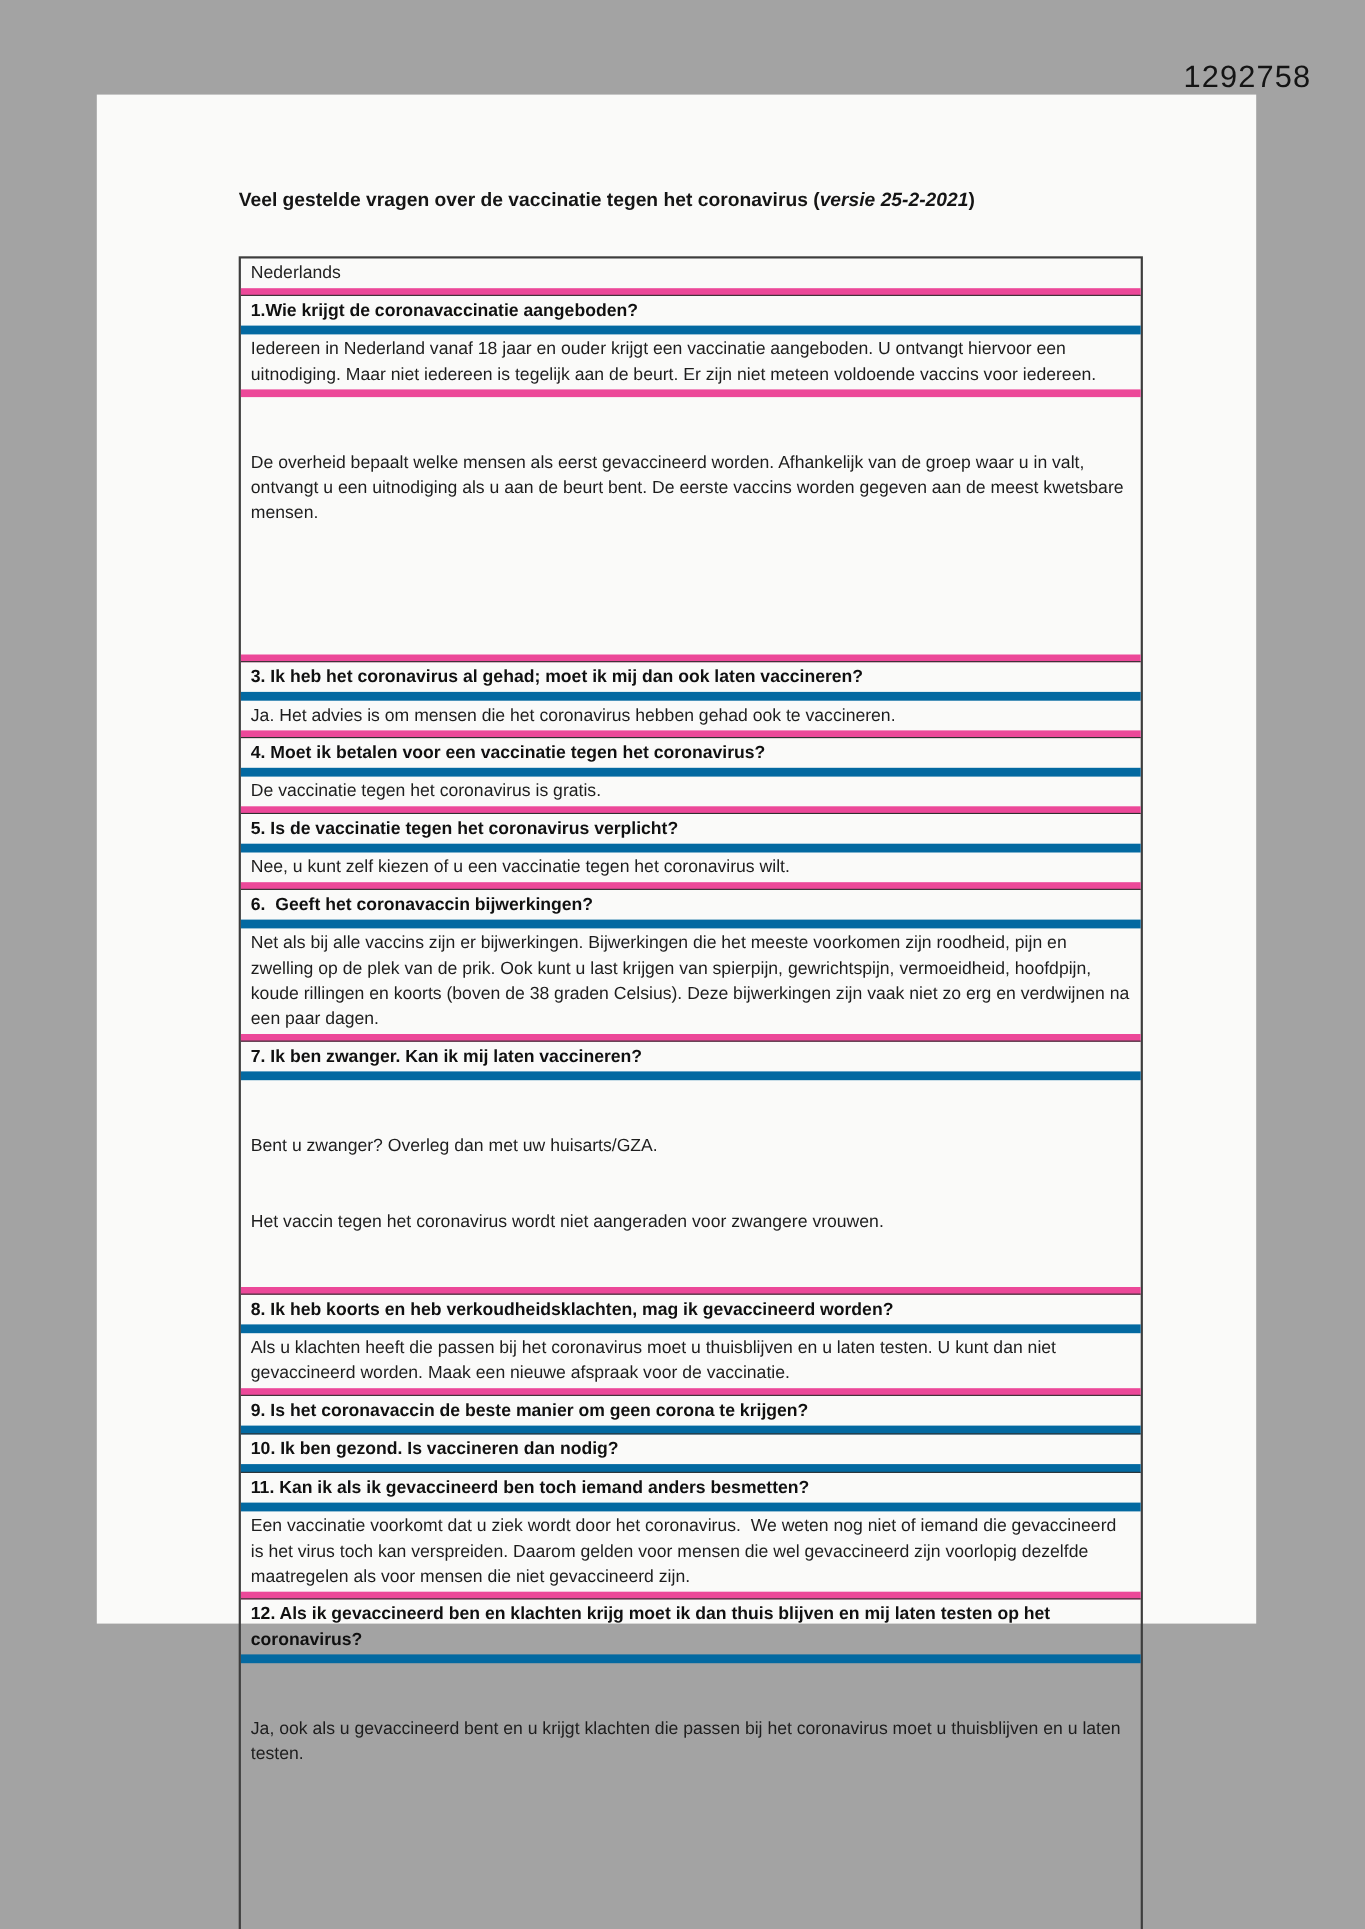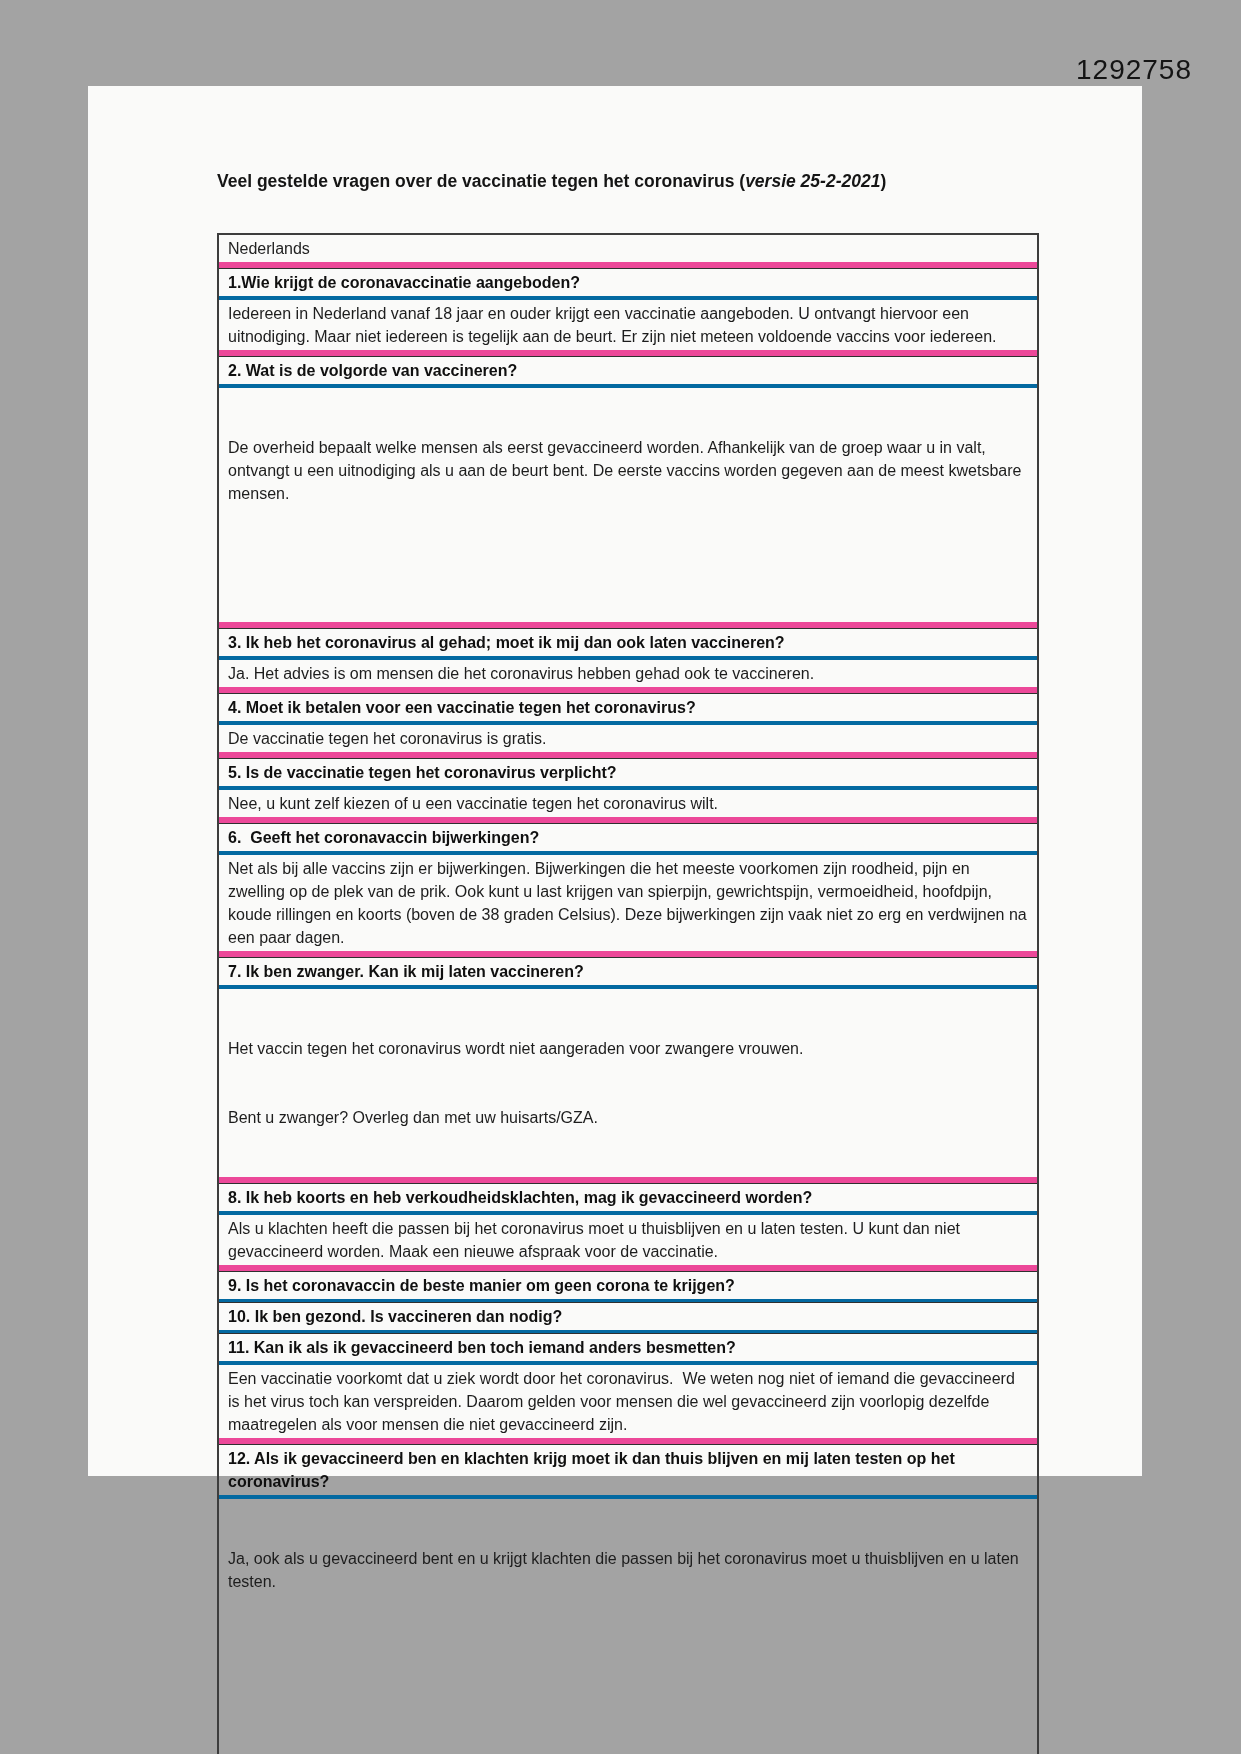--- a/index.html
+++ b/index.html
@@ -43,21 +43,21 @@
     font-size: 16px; line-height: 23px;
     border-bottom: 7px solid #ec4899;
     white-space: pre-wrap;
     color: #1d1d1d;
   }
   .row:last-child { border-bottom: none; }
   .row.question {
     font-weight: bold;
     color: #101010;
     border-top: 1px solid #2f2f2f;
-    border-bottom: 4px solid #0369a1;
+    border-bottom: 8px solid #0369a1;
     margin-top: -1px;
   }
   .row.language { color: #222222; }
   .blank-line { height: 23px; }
   .row.answer-last { padding-bottom: 34px; }
   .para { white-space: pre-wrap; }
 </style>
 </head>
 <body>
 
@@ -68,42 +68,41 @@
   <div class="page-number">1292758</div>
 
   <div class="doc-title"><span>Veel gestelde vragen over de vaccinatie tegen het coronavirus (</span><span class="version-italic">versie 25-2-2021</span><span>)</span></div>
 
   <div class="faq-table">
     <div class="row language">Nederlands</div>
 
     <div class="row question">1.Wie krijgt de coronavaccinatie aangeboden?</div>
     <div class="row answer">Iedereen in Nederland vanaf 18 jaar en ouder krijgt een vaccinatie aangeboden. U ontvangt hiervoor een uitnodiging. Maar niet iedereen is tegelijk aan de beurt. Er zijn niet meteen voldoende vaccins voor iedereen.</div>
 
-    <div class="row question">2. Wat is de volgorde van vaccineren?</div>
     <div class="row answer">
       <div class="para">De overheid bepaalt welke mensen als eerst gevaccineerd worden. Afhankelijk van de groep waar u in valt, ontvangt u een uitnodiging als u aan de beurt bent. De eerste vaccins worden gegeven aan de meest kwetsbare mensen.</div>
       <div class="blank-line"></div>
     </div>
 
     <div class="row question">3. Ik heb het coronavirus al gehad; moet ik mij dan ook laten vaccineren?</div>
     <div class="row answer">Ja. Het advies is om mensen die het coronavirus hebben gehad ook te vaccineren.</div>
 
     <div class="row question">4. Moet ik betalen voor een vaccinatie tegen het coronavirus?</div>
     <div class="row answer">De vaccinatie tegen het coronavirus is gratis.</div>
 
     <div class="row question">5. Is de vaccinatie tegen het coronavirus verplicht?</div>
     <div class="row answer">Nee, u kunt zelf kiezen of u een vaccinatie tegen het coronavirus wilt.</div>
 
     <div class="row question">6.  Geeft het coronavaccin bijwerkingen?</div>
     <div class="row answer">Net als bij alle vaccins zijn er bijwerkingen. Bijwerkingen die het meeste voorkomen zijn roodheid, pijn en zwelling op de plek van de prik. Ook kunt u last krijgen van spierpijn, gewrichtspijn, vermoeidheid, hoofdpijn, koude rillingen en koorts (boven de 38 graden Celsius). Deze bijwerkingen zijn vaak niet zo erg en verdwijnen na een paar dagen.</div>
 
     <div class="row question">7. Ik ben zwanger. Kan ik mij laten vaccineren?</div>
     <div class="row answer">
+      <div class="para">Bent u zwanger? Overleg dan met uw huisarts/GZA.</div>
       <div class="para">Het vaccin tegen het coronavirus wordt niet aangeraden voor zwangere vrouwen.</div>
-      <div class="para">Bent u zwanger? Overleg dan met uw huisarts/GZA.</div>
     </div>
 
     <div class="row question">8. Ik heb koorts en heb verkoudheidsklachten, mag ik gevaccineerd worden?</div>
     <div class="row answer">Als u klachten heeft die passen bij het coronavirus moet u thuisblijven en u laten testen. U kunt dan niet gevaccineerd worden. Maak een nieuwe afspraak voor de vaccinatie.</div>
 
     <div class="row question">9. Is het coronavaccin de beste manier om geen corona te krijgen?</div>
 
     <div class="row question">10. Ik ben gezond. Is vaccineren dan nodig?</div>
 
     <div class="row question">11. Kan ik als ik gevaccineerd ben toch iemand anders besmetten?</div>

